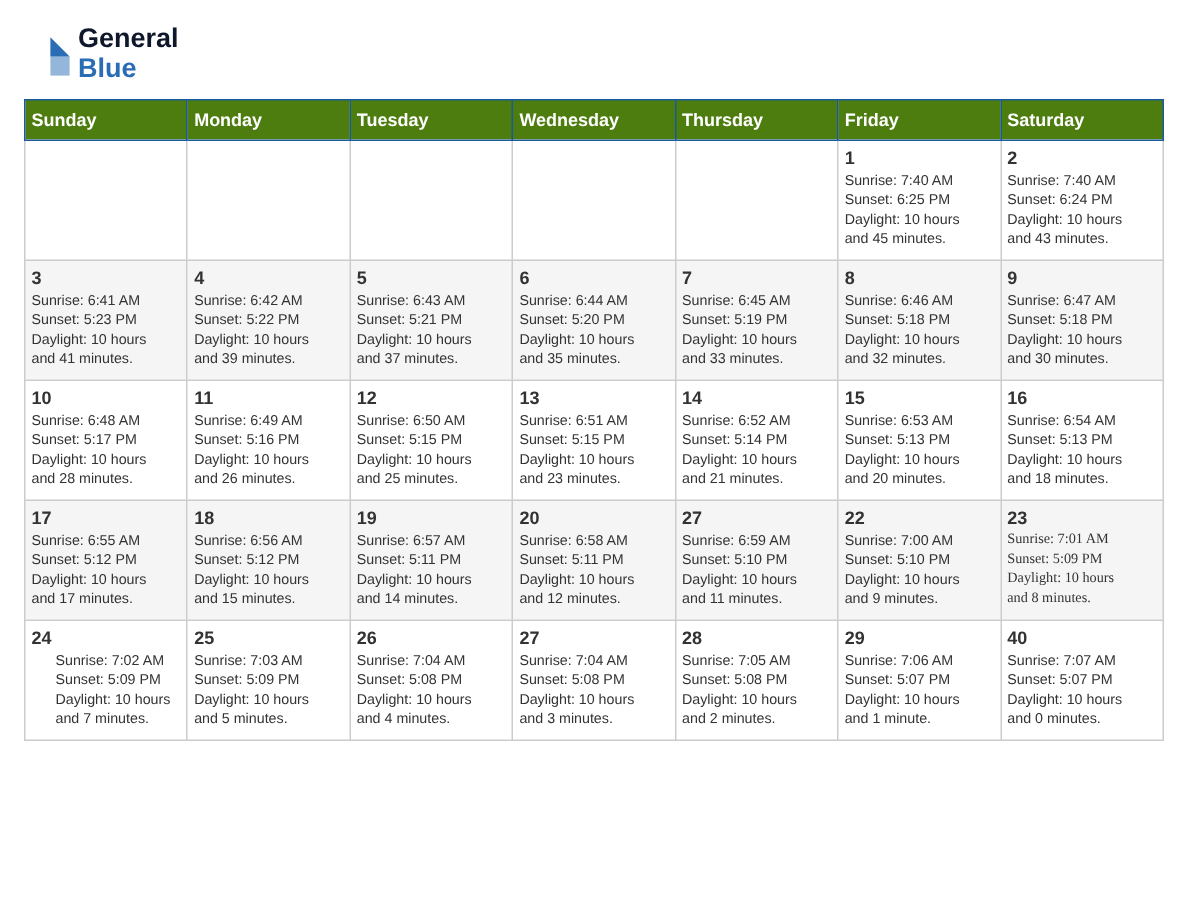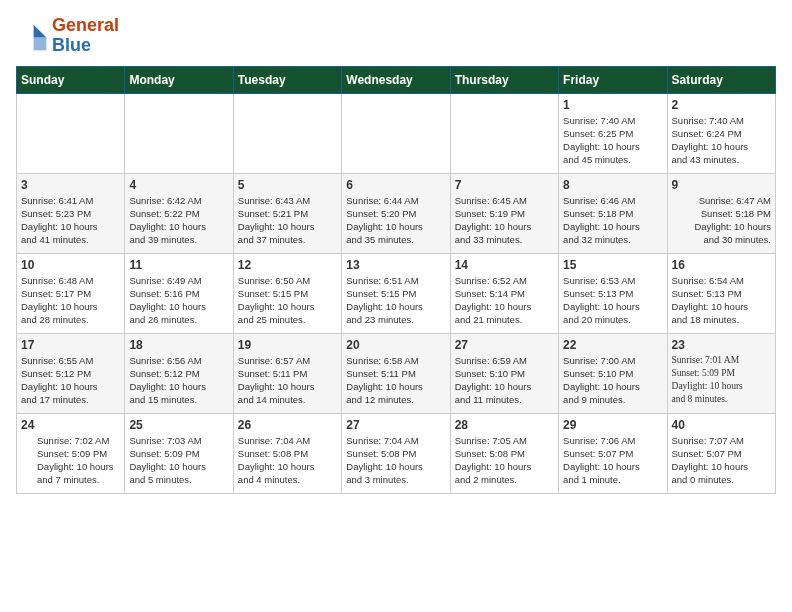--- a/index.html
+++ b/index.html
@@ -21,21 +21,21 @@
       align-items: center;
       gap: 4px;
     }
     .logo-text {
       font-size: 18px;
       font-weight: bold;
       color: #333;
       line-height: 1.1;
     }
     .logo-text span {
-      color: #c2410c;
+      color: #0f172a;
     }
     .logo-icon {
       width: 32px;
       height: 32px;
     }
     .title-block {
       text-align: right;
     }
     .month-title {
       font-size: 32px;
@@ -45,21 +45,21 @@
     .location {
       font-size: 14px;
       color: #555;
     }
     table {
       width: 100%;
       border-collapse: collapse;
       table-layout: fixed;
     }
     thead tr th {
-      background-color: #14532d;
+      background-color: #4d7c0f;
       color: #fff;
       font-size: 12px;
       font-weight: bold;
       padding: 6px 4px;
       text-align: left;
       border: 1px solid #1a5a9a;
     }
     tbody tr td {
       border: 1px solid #ccc;
       vertical-align: top;
@@ -179,21 +179,21 @@
         </td>
         <td>
           <span class="day-num">8</span>
           <div class="day-info" style="white-space: pre-line;">Sunrise: 6:46 AM
 Sunset: 5:18 PM
 Daylight: 10 hours
 and 32 minutes.</div>
         </td>
         <td>
           <span class="day-num">9</span>
-          <div class="day-info" style="white-space: pre-line; text-align: right;">Sunrise: 6:47 AM
+          <div class="day-info" style="white-space: pre-line;">Sunrise: 6:47 AM
 Sunset: 5:18 PM
 Daylight: 10 hours
 and 30 minutes.</div>
         </td>
       </tr>
       <tr>
         <td>
           <span class="day-num">10</span>
           <div class="day-info" style="white-space: pre-line;">Sunrise: 6:48 AM
 Sunset: 5:17 PM

